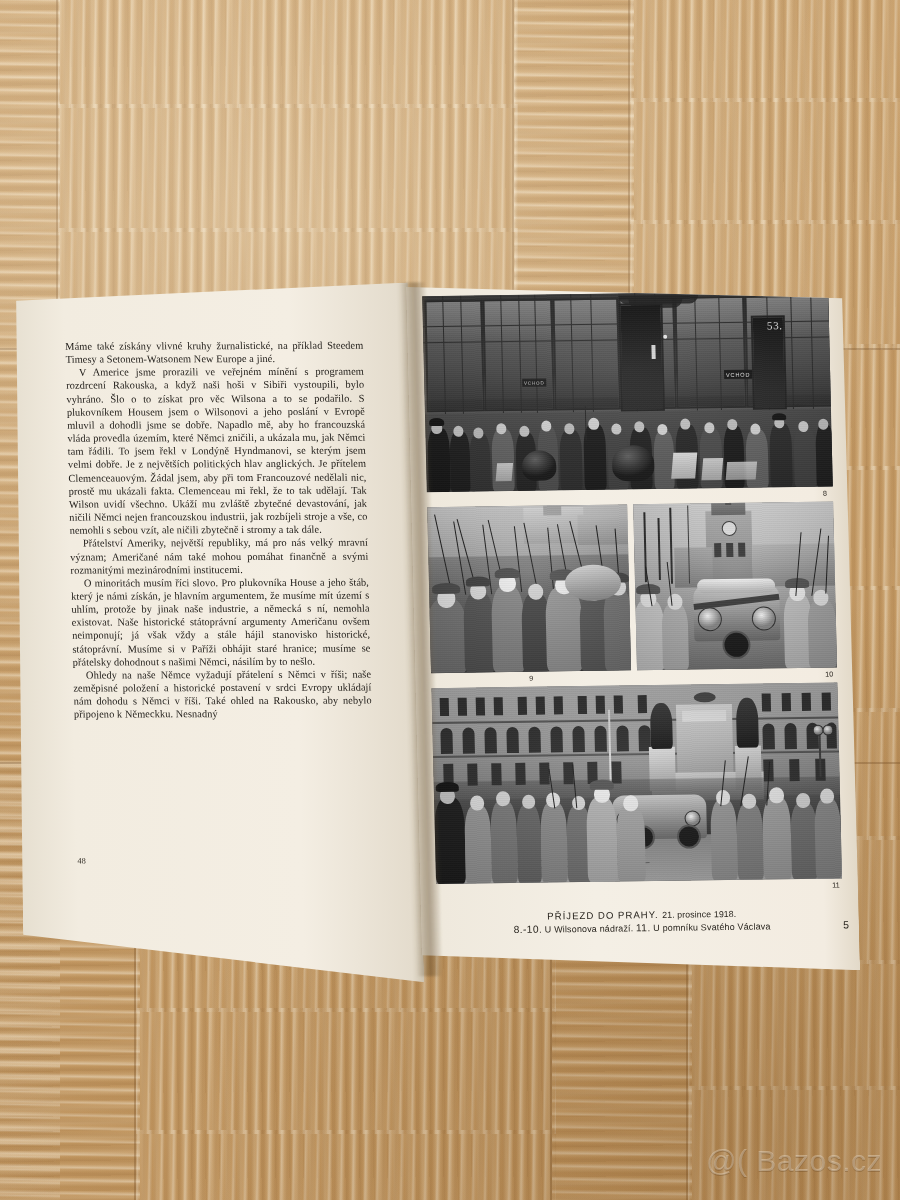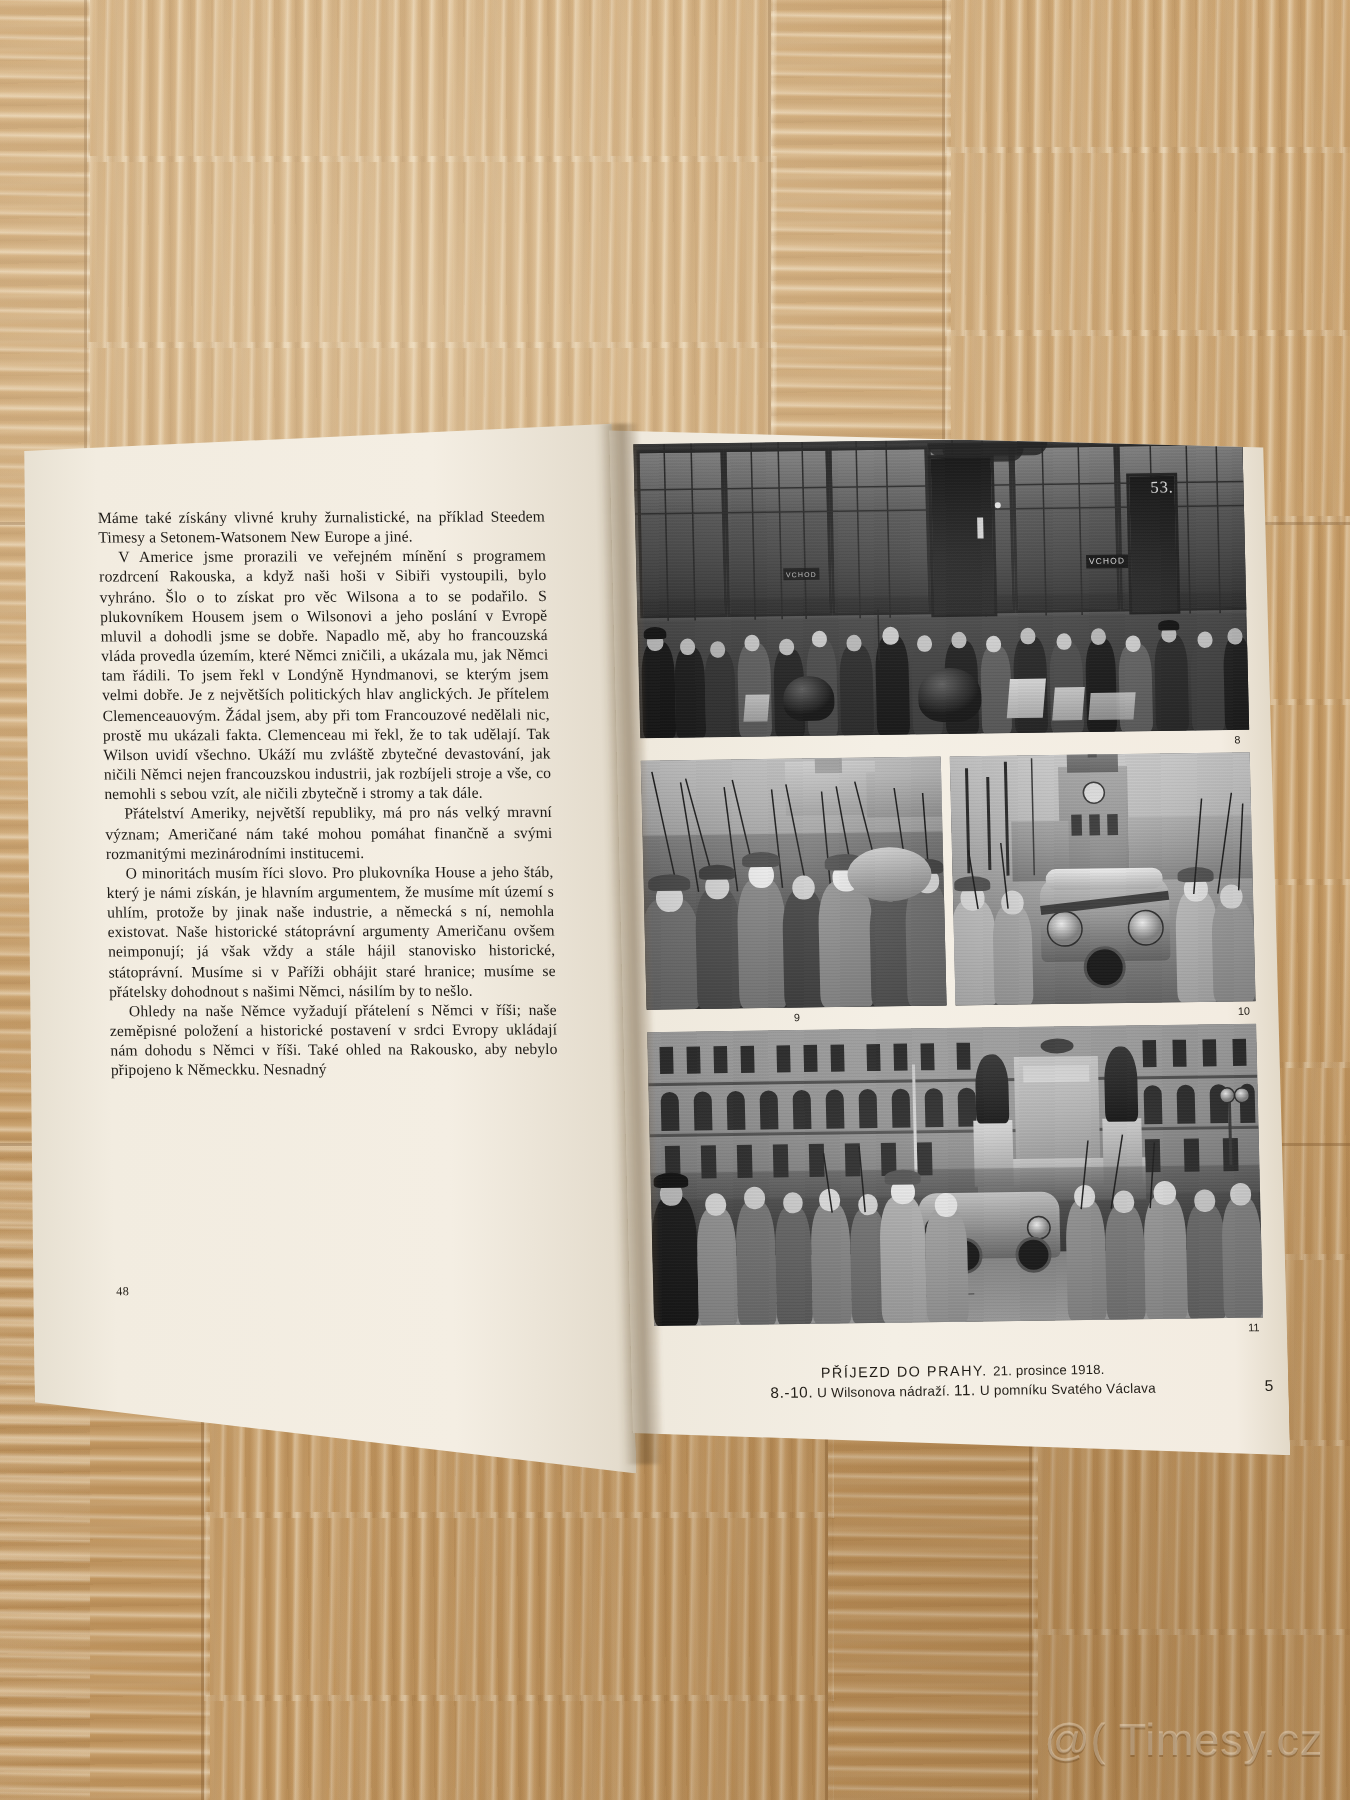--- a/index.html
+++ b/index.html
@@ -605,13 +605,13 @@
         <span class="big">11.</span>
         <span>U pomníku Svatého  Václava</span>
         <span id="pagenum-right">5</span>
       </div>
     </div>
   </div>
 
   <div id="gutter"></div>
 </div>
 
-<div id="watermark">@( Timesy.cz</div>
+<div id="watermark">@( Bazos.cz</div>
 
 </body></html>

